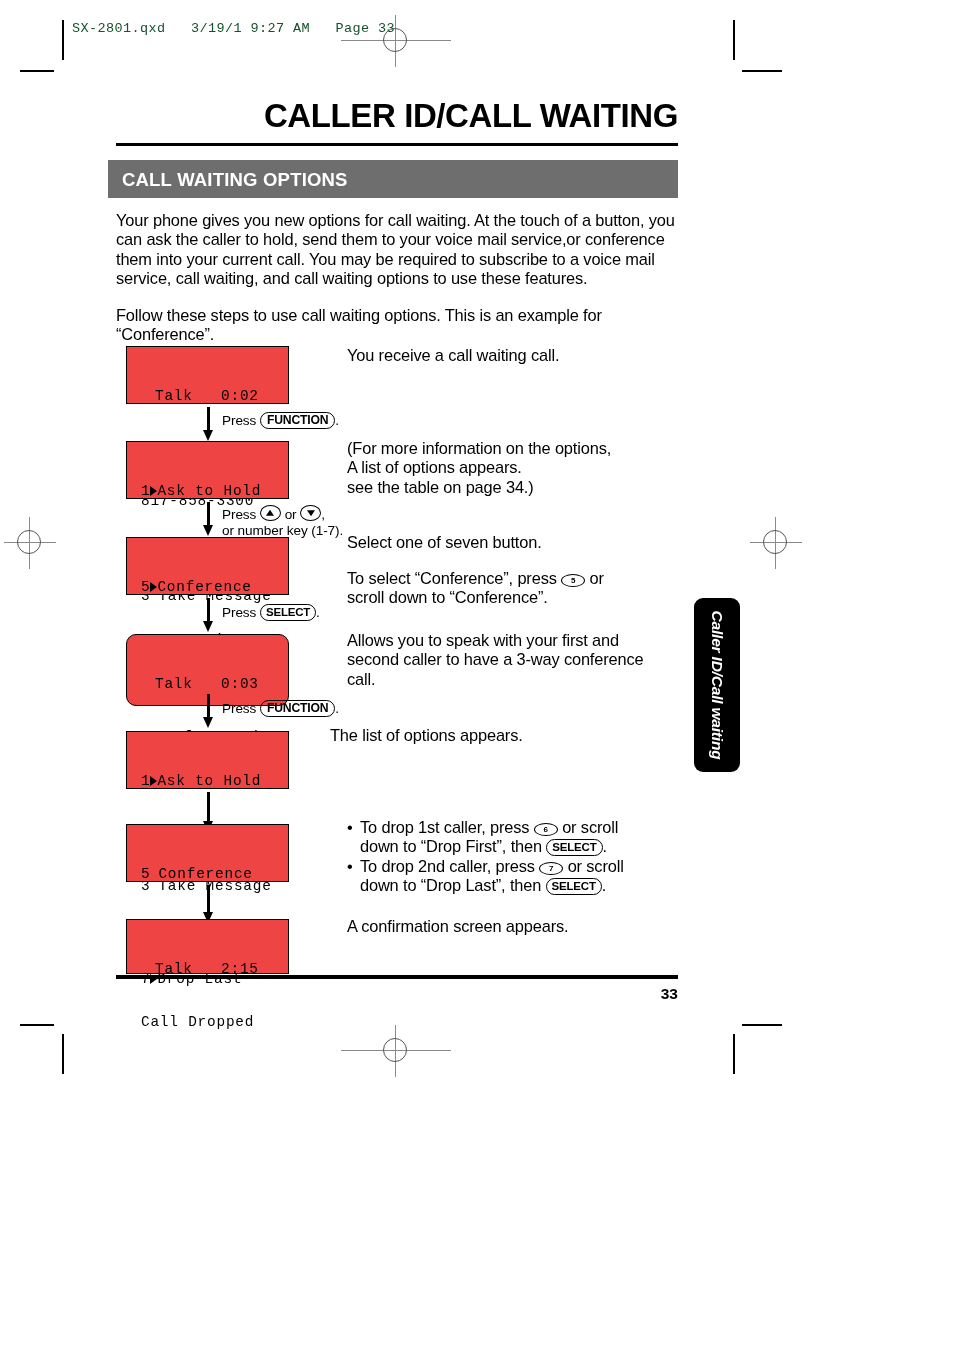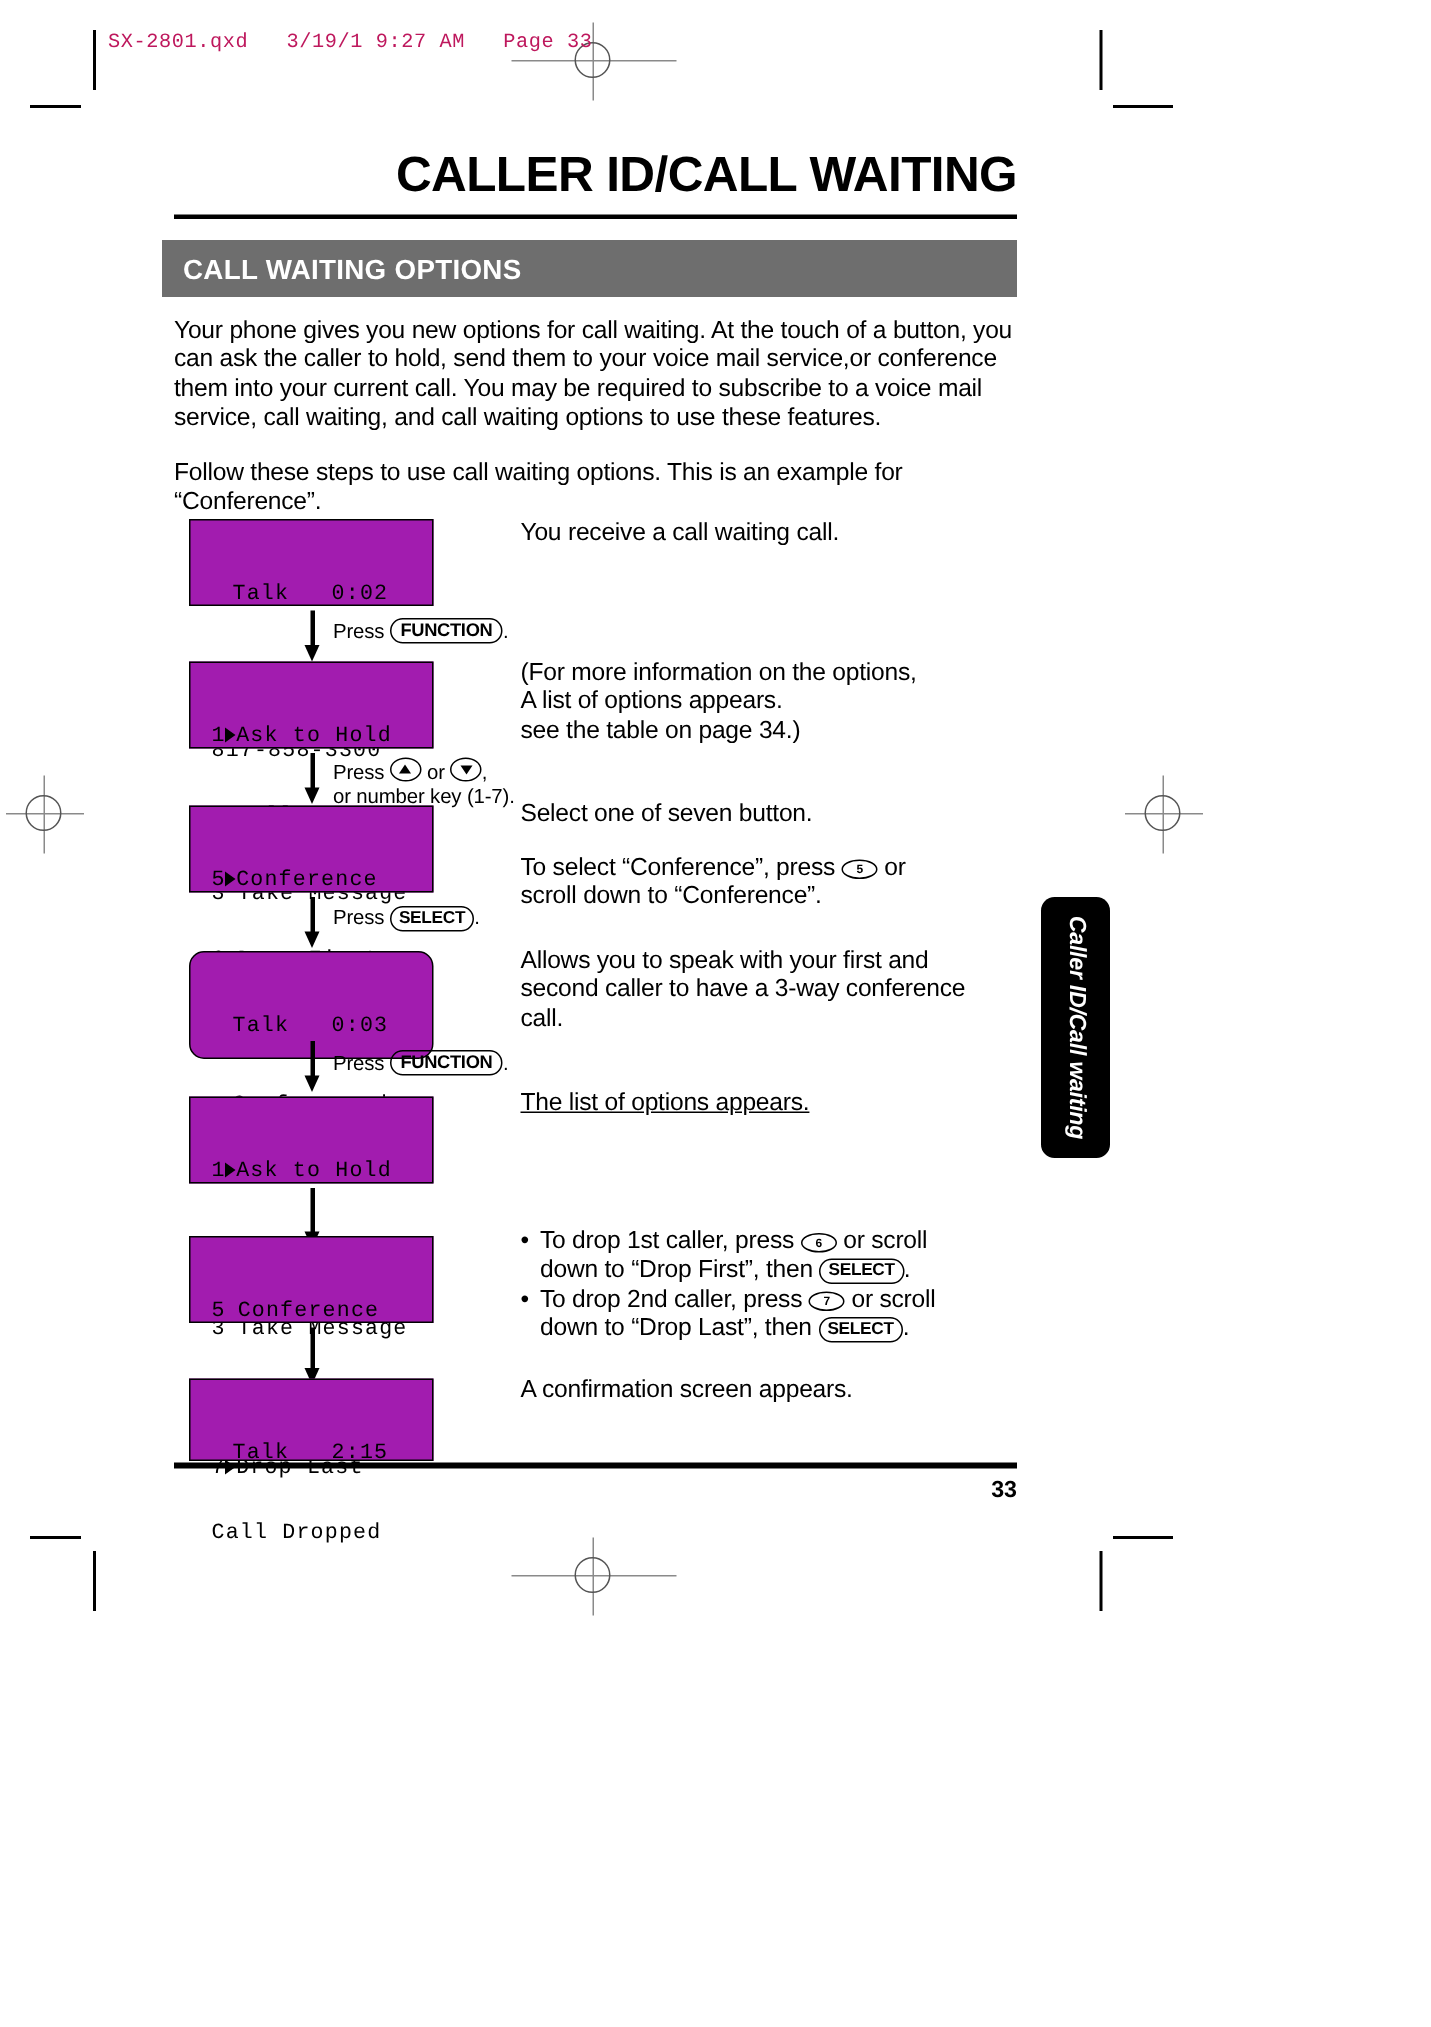--- a/index.html
+++ b/index.html
@@ -42,21 +42,21 @@
   }
   .regmark.wide .hl { width: 110px; left: -29px; }
 
   
   .slug {
     position: absolute;
     left: 72px; top: 21px;
     font-family: "Liberation Mono", monospace;
     font-size: 13.5px;
     letter-spacing: 0.4px;
-    color: #be185d;
+    color: #14532d;
     white-space: pre;
   }
 
   
   .chapter-title {
     position: absolute;
     left: 116px; top: 99px;
     width: 562px;
     text-align: right;
     font-size: 33px;
@@ -95,21 +95,21 @@
     letter-spacing: -0.15px;
   }
   #para1 { left: 116px; top: 211px; width: 560px; }
   #para2 { left: 116px; top: 306px; width: 556px; }
 
   
   .lcd {
     position: absolute;
     box-sizing: border-box;
     border: 1.6px solid #000;
-    background: #a21caf;
+    background: #ef4444;
     font-family: "Liberation Mono", monospace;
     font-size: 14.4px;
     line-height: 17.5px;
     letter-spacing: 0.8px;
     padding: 6px 0 0 0;
     white-space: pre;
   }
   .lcd .line { display: block; height: 17.5px; }
   .lcd .ind { padding-left: 14px; }
   .lcd .ind2 { padding-left: 28px; }
@@ -410,21 +410,21 @@
   <div>
     <span>To select “Conference”, press</span>
     <span class="numkey">5</span>
     <span>or</span>
   </div>
   <div>scroll down to “Conference”.</div>
 </div>
 
 <div class="step-text" style="left:347px; top:631px; width:320px;">Allows you to speak with your first and second caller to have a 3-way conference call.</div>
 
-<div class="step-text" style="left:347px; top:726px; width:330px;text-decoration:underline;">The list of options appears.</div>
+<div class="step-text" style="left:330px; top:726px; width:330px;">The list of options appears.</div>
 
 <div class="bullets" style="left:347px; top:818px; width:335px;">
   <div class="bl">
     <span>To drop 1st caller, press</span>
     <span class="numkey">6</span>
     <span>or scroll</span>
     <br>
     <span>down to “Drop First”, then</span>
     <span class="keycap small-pill">SELECT</span><span>.</span>
   </div>

